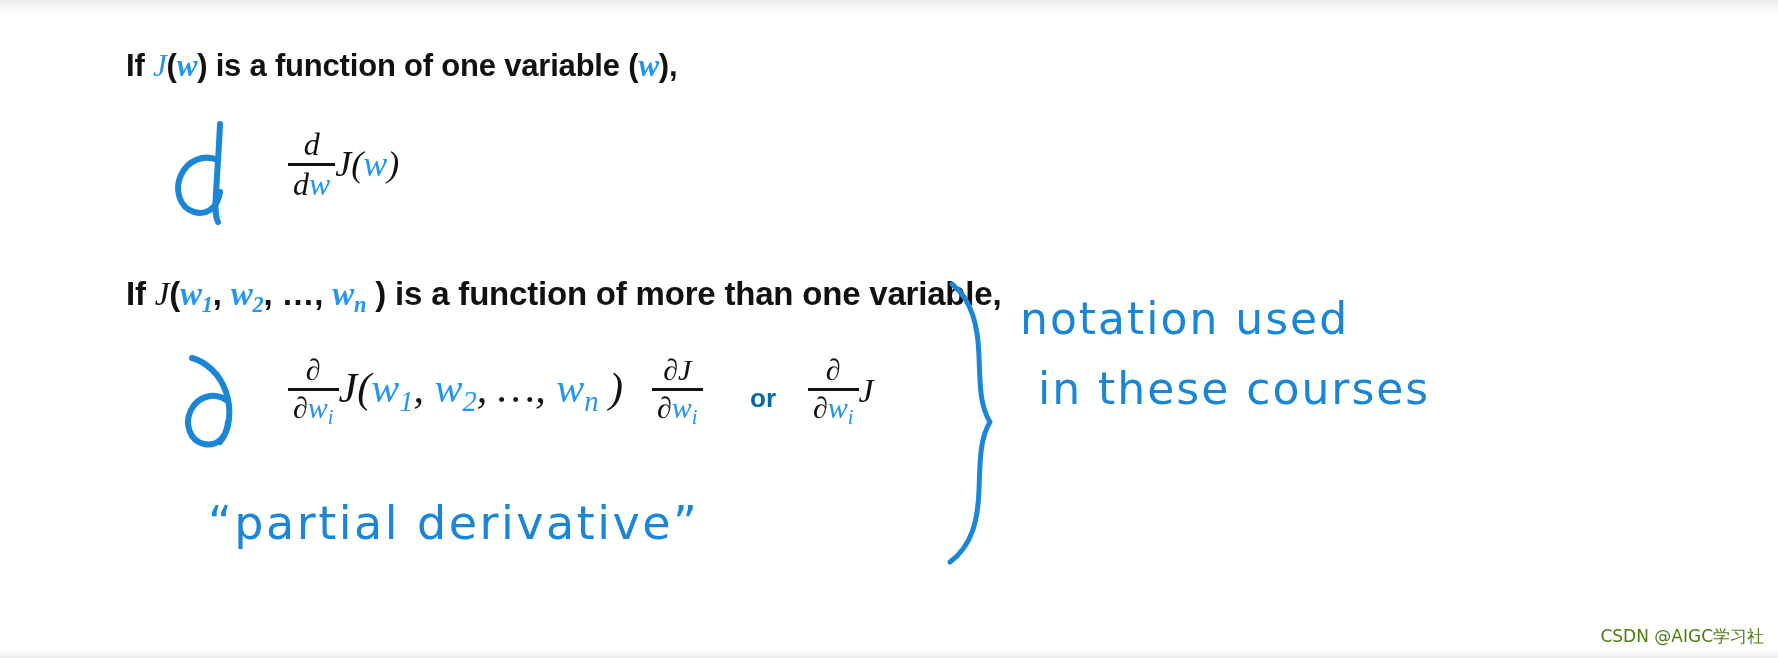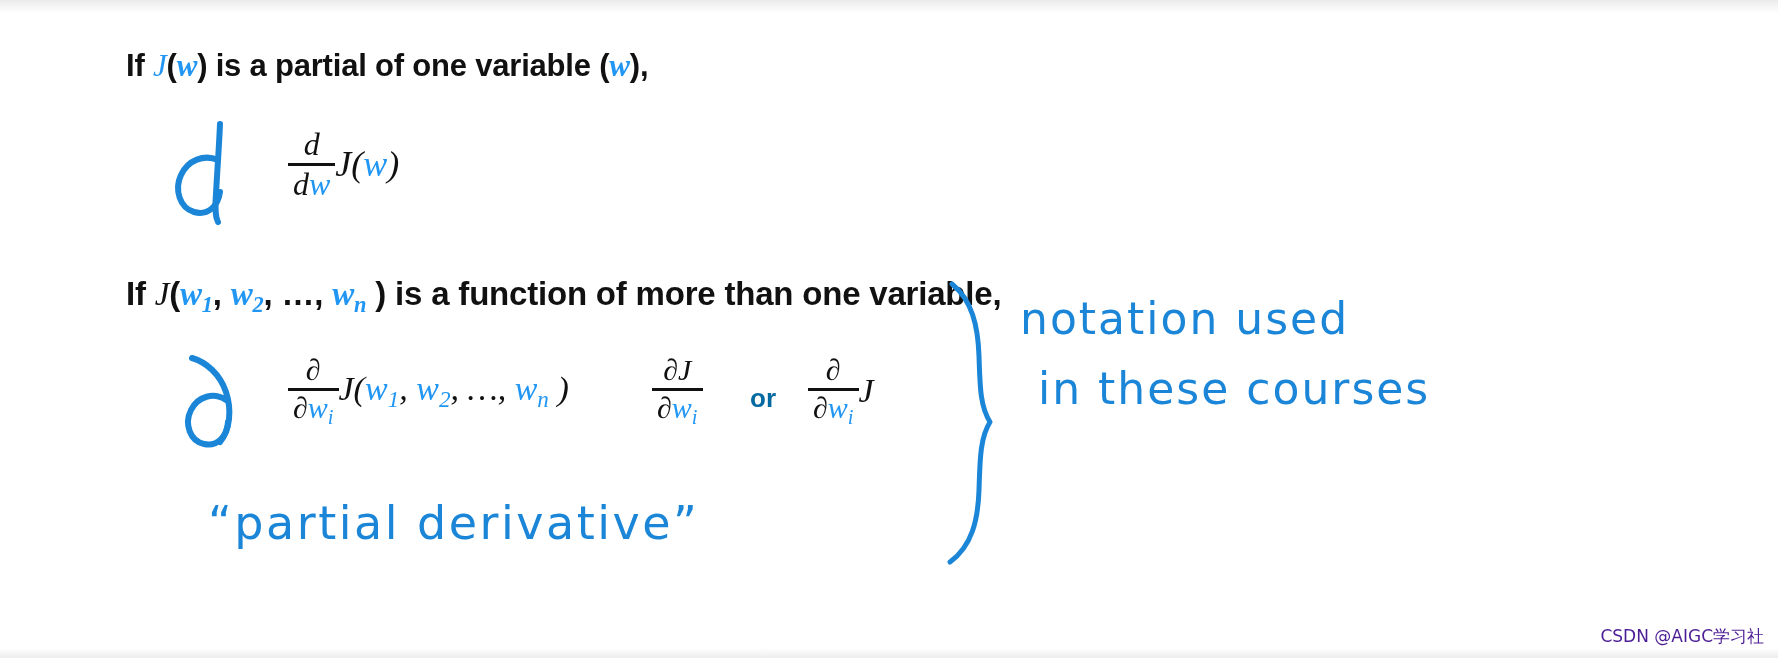--- a/index.html
+++ b/index.html
@@ -117,21 +117,21 @@
   #formula-ddw .frac { font-size: 32px; }
   #formula-ddw .tail { font-size: 36px; }
 
   
   #formula-partial-full {
     left: 288px;
     top: 355px;
     font-size: 30px;
   }
   #formula-partial-full .frac { font-size: 30px; }
-  #formula-partial-full .tail { font-size: 34px; }
+  #formula-partial-full .tail { font-size: 42px; }
 
   
   #formula-partial-j {
     left: 652px;
     top: 355px;
     font-size: 30px;
   }
   #formula-partial-j .frac { font-size: 30px; }
 
   
@@ -200,35 +200,35 @@
   }
   .hand-svg-text {
     font-family: "DejaVu Sans", sans-serif;
   }
 
   
   #watermark {
     position: absolute;
     right: 14px;
     bottom: 10px;
-    color: #4c1d95;
+    color: #4d7c0f;
     font-size: 17px;
     font-family: "DejaVu Sans", sans-serif;
     white-space: nowrap;
   }
 </style>
 </head>
 <body>
 
 <div id="slide">
 
   <div class="edge-top"></div>
 
   <div class="line" id="line1">
-    <span>If </span><span class="blue mathvar-blk">J</span><span>(</span><span class="blue mathvar">w</span><span>)</span><span> is a partial of one variable (</span><span class="blue mathvar">w</span><span>),</span>
+    <span>If </span><span class="blue mathvar-blk">J</span><span>(</span><span class="blue mathvar">w</span><span>)</span><span> is a function of one variable (</span><span class="blue mathvar">w</span><span>),</span>
   </div>
 
   <div class="hand" id="hand-d">
     <svg width="80" height="110" viewBox="0 0 80 110" fill="none">
       <path d="M52 6 C51 30, 49 56, 48 76 C47 90, 47 98, 50 104" stroke="#1b86d8" stroke-width="6" stroke-linecap="round" fill="none"></path>
       <path d="M50 42 C36 36, 20 42, 13 57 C6 72, 12 90, 26 94 C40 98, 50 88, 52 74" stroke="#1b86d8" stroke-width="6" stroke-linecap="round" fill="none"></path>
     </svg>
   </div>
 
   <div class="formula" id="formula-ddw">

